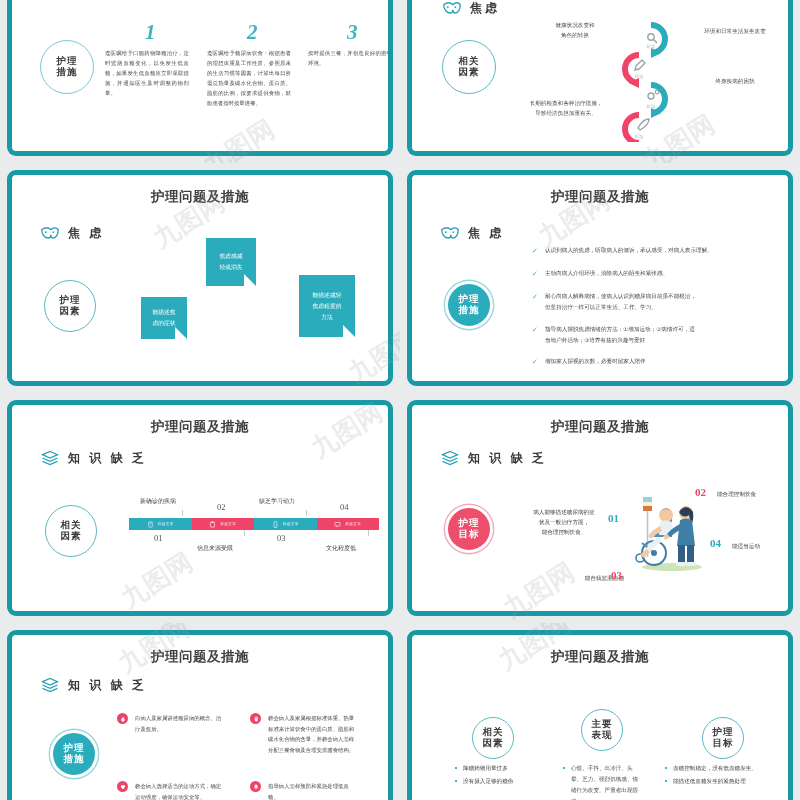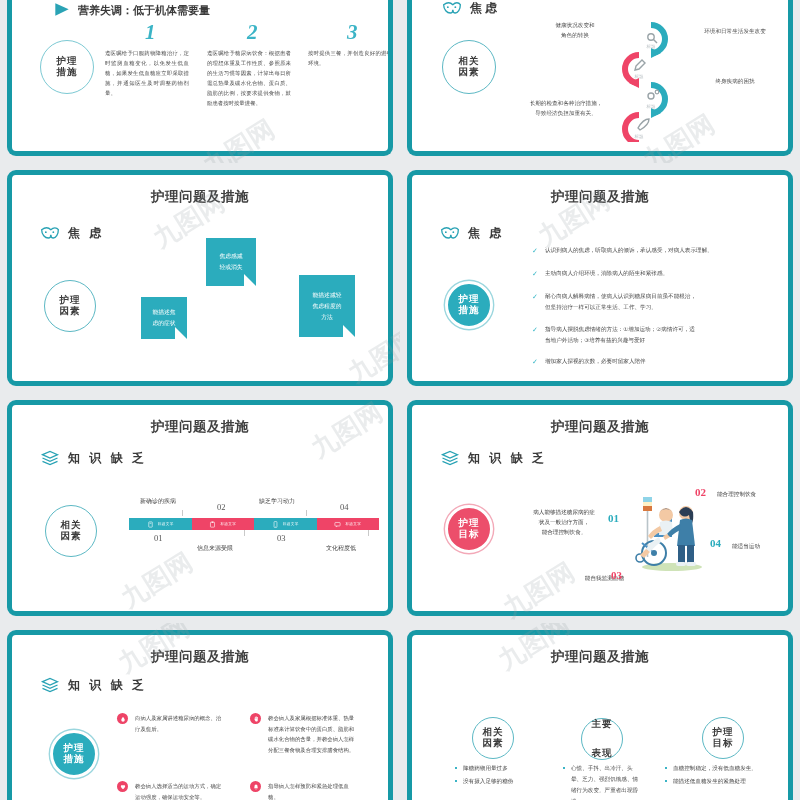--- a/index.html
+++ b/index.html
@@ -150,26 +150,20 @@
   }
 </style>
 </head>
 <body>
 
 <div class="deck">
 
   <div class="slide crop-top">
     <div class="frame">
       <div class="inner">
-        <div style="position:absolute;left:40px;top:120px;display:flex;align-items:center;gap:6px;">
-          <svg class="ico" viewBox="0 0 24 24">
-            <path d="M4 4 L20 11 L4 19 Z" fill="#2aa3b5"></path>
-          </svg>
-          <span style="font-size:11px;font-weight:700;color:#3a3a3a;">营养失调：低于机体需要量</span>
-        </div>
 
         <div class="badge outline" style="left:28px;top:160px;width:54px;height:54px;border-color:#7cc9d3;">
           <span>护理</span>
           <span>措施</span>
         </div>
 
         <div class="num" style="left:133px;top:140px;">1</div>
         <div class="body-col" style="left:93px;top:168px;">遵医嘱给予口服药物降糖治疗，定时监测血糖变化，以免发生低血糖，如果发生低血糖应立即采取措施，并通知医生及时调整药物剂量。</div>
 
         <div class="num" style="left:235px;top:140px;">2</div>
@@ -525,21 +519,21 @@
 
         <div class="badge outline" style="left:60px;top:82px;width:42px;height:42px;">
           <span>相关</span>
           <span>因素</span>
         </div>
         <ul class="col-list" style="left:42px;top:128px;">
           <li>降糖药物用量过多</li>
           <li>没有摄入足够的糖份</li>
         </ul>
 
-        <div class="badge outline" style="left:169px;top:83px;width:42px;height:42px;justify-content:space-between;">
+        <div class="badge outline" style="left:169px;top:74px;width:42px;height:42px;">
           <span>主要</span>
           <span>表现</span>
         </div>
         <ul class="col-list" style="left:150px;top:128px;width:78px;">
           <li>心慌、手抖、出冷汗、头晕、乏力、强烈饥饿感、情绪行为改变。严重者出现昏迷</li>
         </ul>
 
         <div class="badge outline" style="left:290px;top:82px;width:42px;height:42px;">
           <span>护理</span>
           <span>目标</span>

